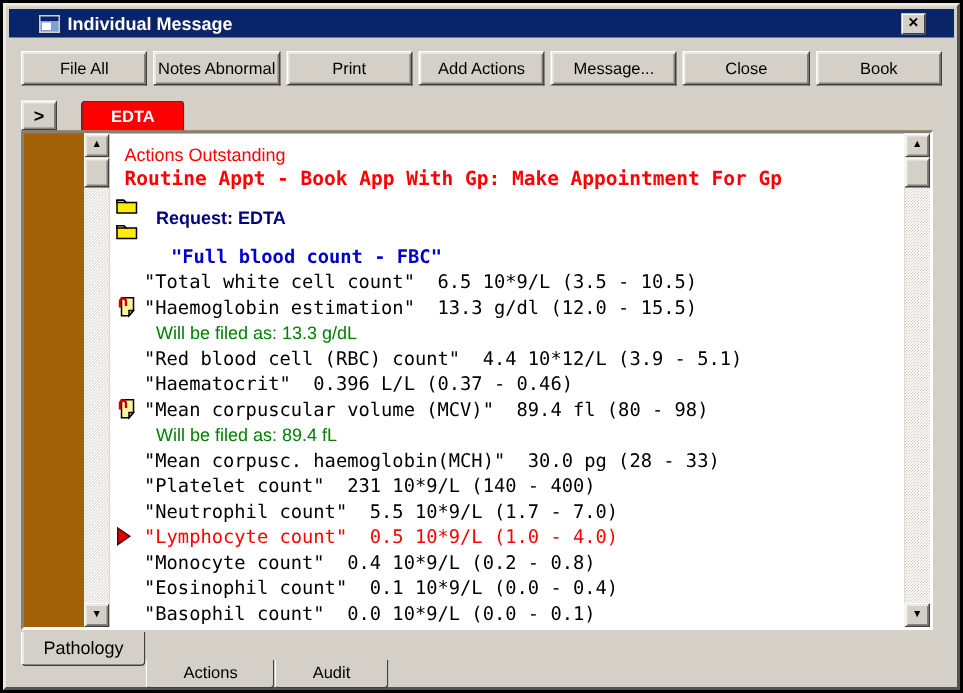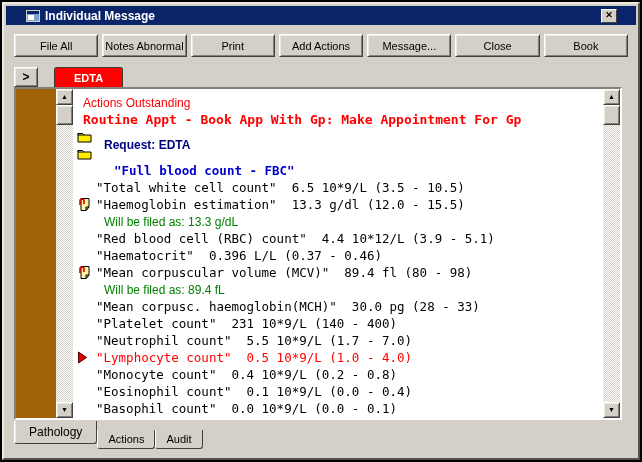--- a/index.html
+++ b/index.html
@@ -62,21 +62,21 @@
   .s-red-sans{font-family:"Liberation Sans",sans-serif;font-size:12px;color:var(--red);}
   .s-red-mono{font-family:"DejaVu Sans Mono",monospace;font-size:13px;font-weight:bold;color:var(--red);}
   .s-navy-bold{font-family:Liberation Sans, sans-serif;font-size:12px;font-weight:bold;color:var(--navy);margin-top:16px;}
   .s-blue-mono{font-family:"DejaVu Sans Mono",monospace;font-size:12.5px;font-weight:bold;color:var(--blue);}
   .s-mono{font-family:"DejaVu Sans Mono",monospace;font-size:12.5px;color:#000;}
   .s-red-mono-plain{font-family:"DejaVu Sans Mono",monospace;font-size:12.5px;color:var(--red);}
   .s-green-bold{font-family:"Liberation Sans",sans-serif;font-size:12px;font-weight:normal;color:var(--green);}
 
   
   .bottomtabs{position:absolute;left:10px;top:417px;height:25px;display:flex;align-items:flex-start;}
-  .btab{height:19px;margin-top:9px;padding:0 10px;background:var(--dialog);font-size:11px;color:#000;
+  .btab{height:19px;margin-top:19px;padding:0 24px;background:var(--dialog);font-size:11px;color:#000;
         display:flex;align-items:center;
         border:1px solid;border-color:var(--lt) var(--dk) var(--dk) var(--lt);
         border-top:none;border-radius:0 0 3px 3px;}
   .btab.active{height:23px;margin-top:0;padding:0 14px;font-size:12px;z-index:2;
         box-shadow:inset 1px 0 0 #eceade;}
 </style>
 </head>
 <body>
 
 <div class="dialog">

